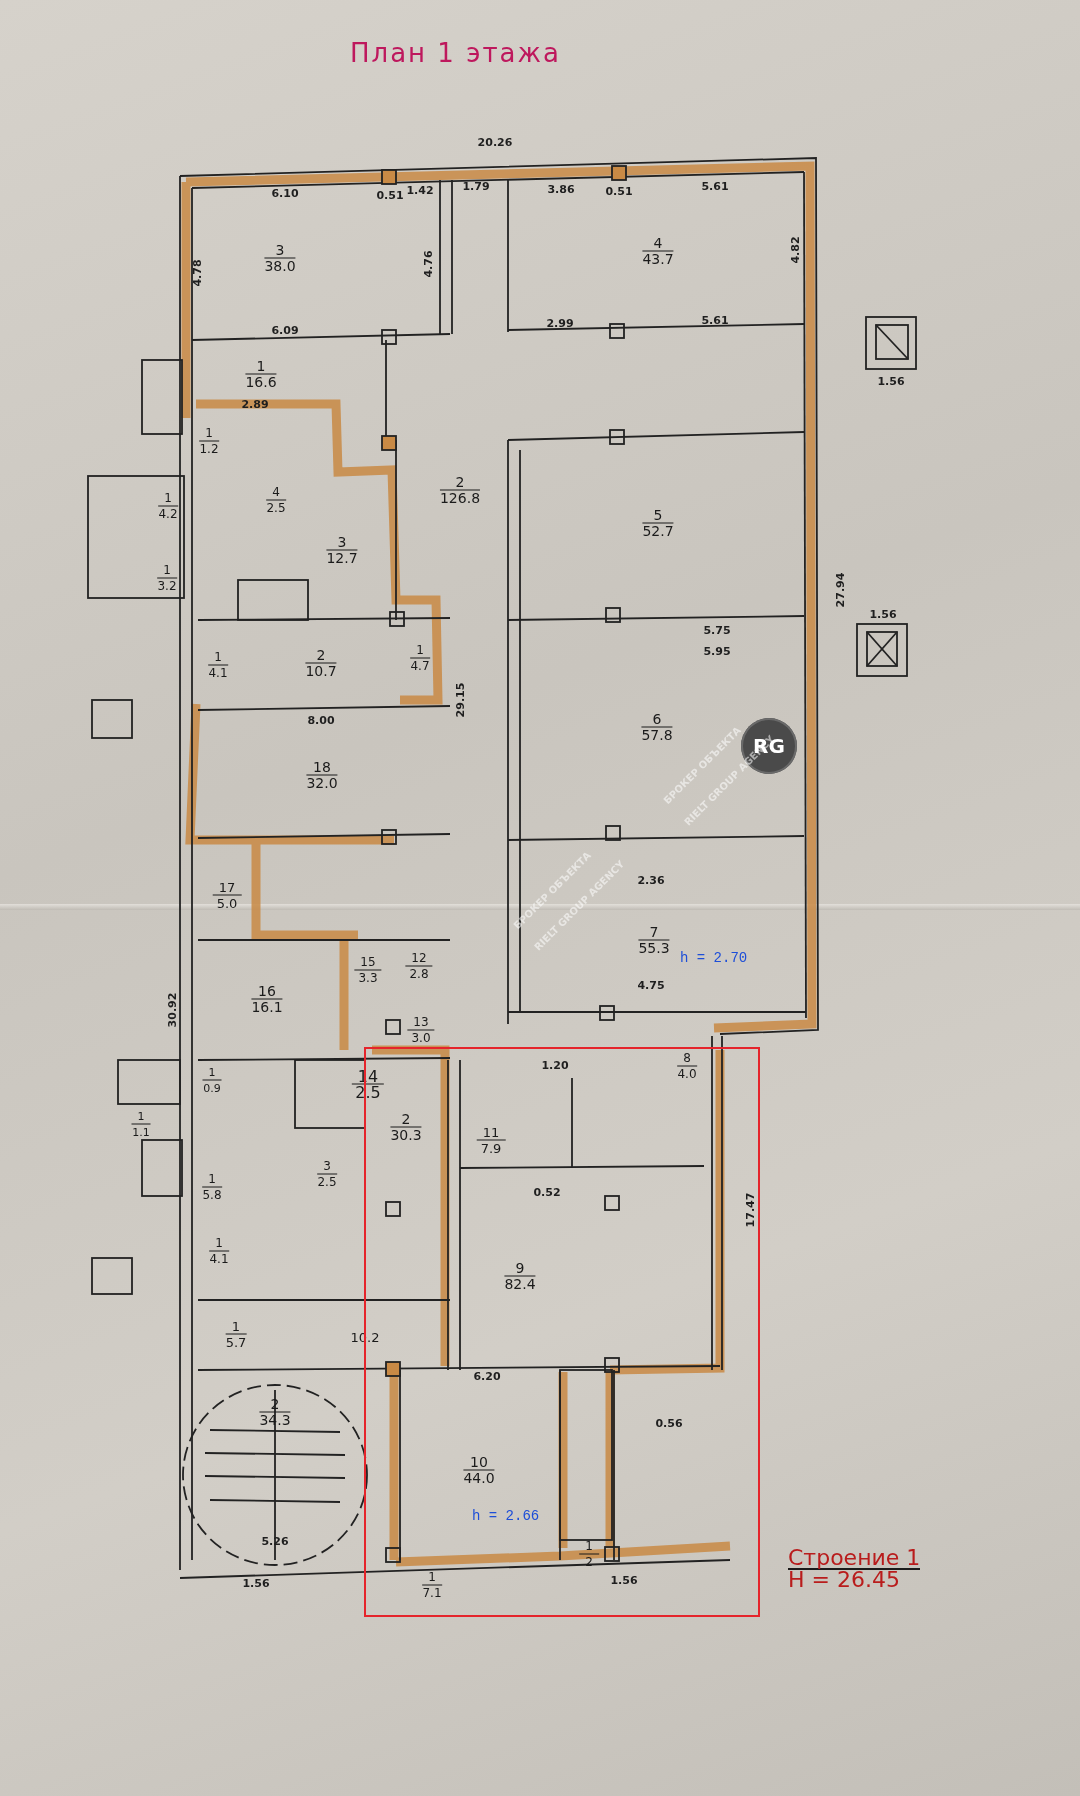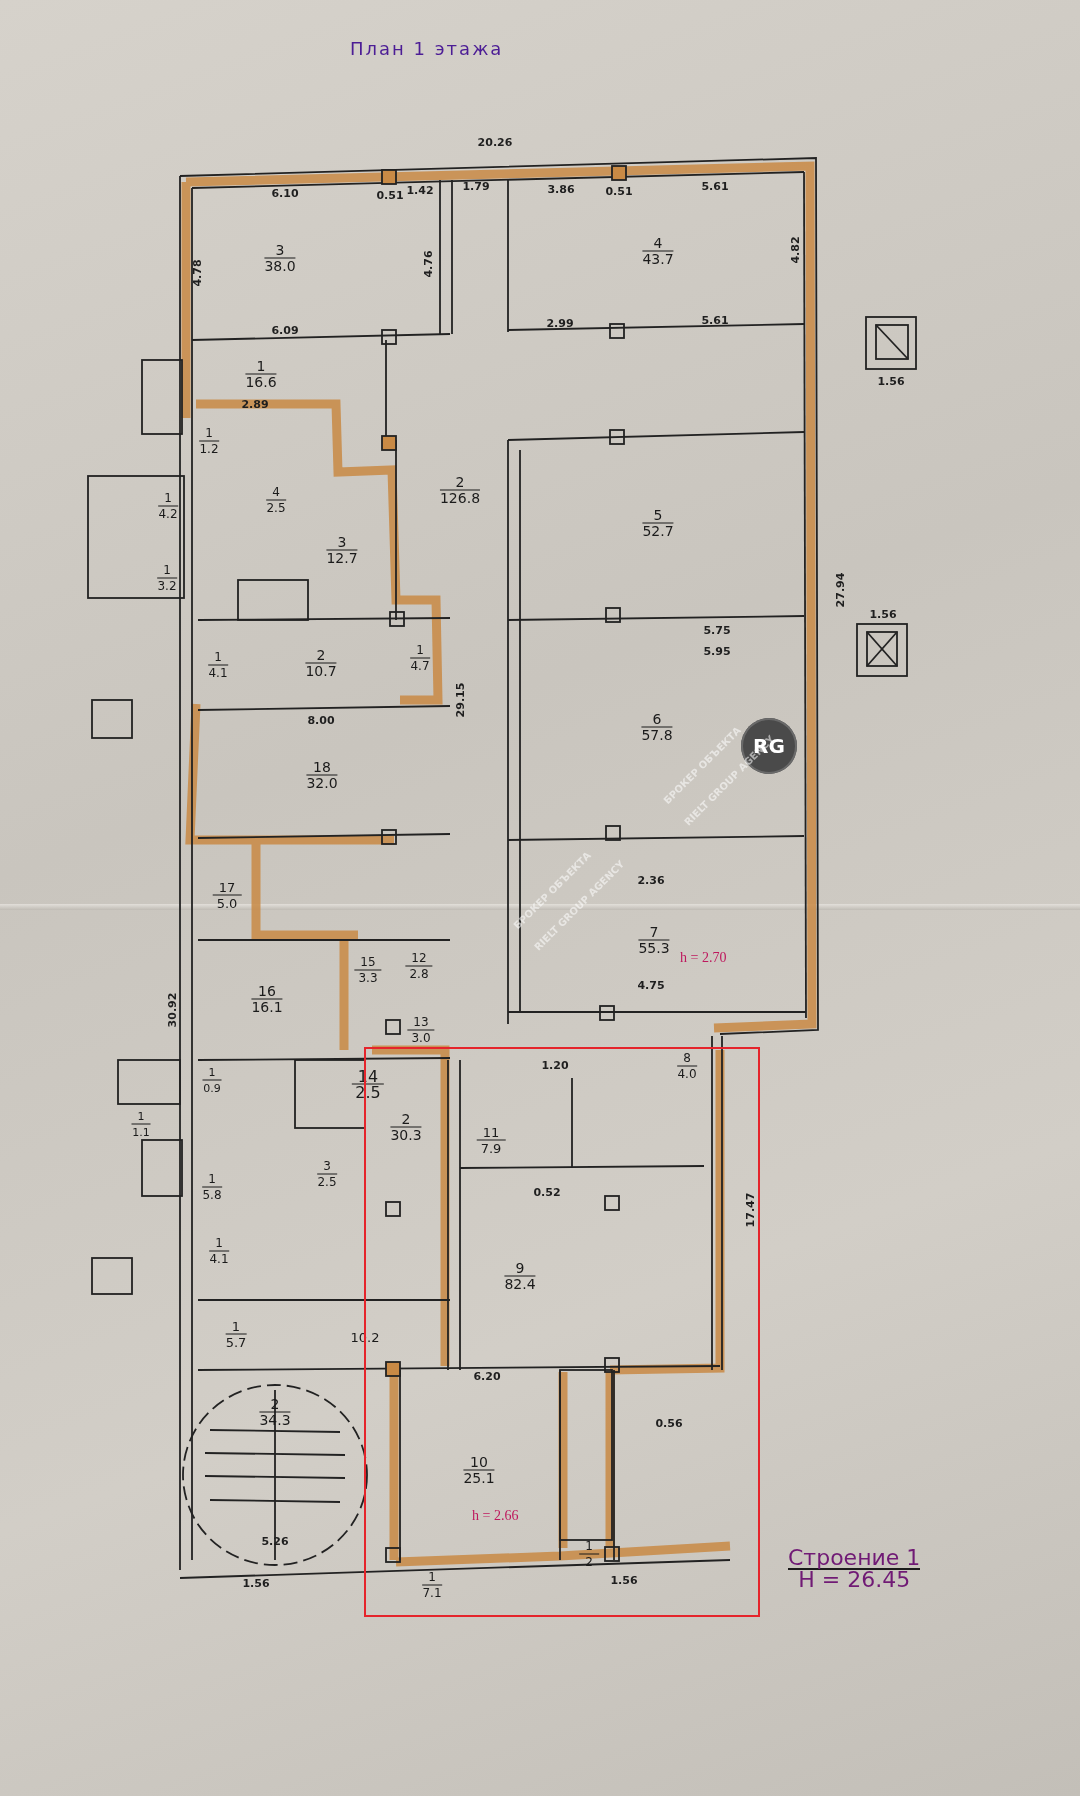--- a/index.html
+++ b/index.html
@@ -1,27 +1,27 @@
 <!DOCTYPE html>
 <html><head>
 <meta charset="utf-8">
 <style>
   html,body{margin:0;padding:0;}
   body{width:1080px;height:1796px;background:#cfcbc4;overflow:hidden;position:relative;font-family:"DejaVu Sans",sans-serif;}
   .paper{position:absolute;left:0;top:0;width:1080px;height:1796px;background:linear-gradient(160deg,#d6d2cb 0%,#c9c5be 40%,#d2cec7 70%,#c3bfb8 100%);}
   .crease{position:absolute;left:0;width:1080px;height:6px;background:linear-gradient(#e8e5e0,#bdb9b2);opacity:.8;}
-  .title{position:absolute;left:350px;top:38px;font-size:18px;letter-spacing:2px;color:#4c1d95;font-family:"DejaVu Sans",sans-serif;}
+  .title{position:absolute;left:350px;top:38px;font-size:26px;letter-spacing:2px;color:#be185d;font-family:"DejaVu Sans",sans-serif;}
   svg.plan{position:absolute;left:0;top:0;}
   .lbl{position:absolute;font-size:11px;color:#1f1f1f;font-weight:bold;white-space:nowrap;transform:translate(-50%,-50%);font-family:"DejaVu Sans",sans-serif;}
   .lbl.v{transform:translate(-50%,-50%) rotate(-90deg);}
   .room{position:absolute;transform:translate(-50%,-50%);text-align:center;color:#1b1b1b;font-size:14px;line-height:15px;font-family:"DejaVu Sans",sans-serif;}
   .room .num{display:block;border-bottom:1.5px solid #1b1b1b;padding:0 6px;}
   .room .area{display:block;}
-  .hnote{position:absolute;font-size:14px;color:#be185d;font-family:Liberation Serif, serif;}
-  .building{position:absolute;left:788px;top:1548px;font-size:22px;line-height:20px;color:#701a75;font-family:"DejaVu Sans",sans-serif;text-align:center;}
+  .hnote{position:absolute;font-size:14px;color:#1d4ed8;font-family:Liberation Mono, monospace;}
+  .building{position:absolute;left:788px;top:1548px;font-size:22px;line-height:20px;color:#b91c1c;font-family:"DejaVu Sans",sans-serif;}
   .building .b1{display:block;border-bottom:2px solid #1b1b1b;}
   .redbox{position:absolute;left:364px;top:1047px;width:396px;height:570px;border:2.5px solid #e5242b;box-sizing:border-box;}
   .logo{position:absolute;left:741px;top:718px;width:56px;height:56px;border-radius:50%;background:#4a4a4a;color:#fff;font-size:20px;font-weight:bold;display:flex;align-items:center;justify-content:center;box-shadow:inset 0 0 0 2px #6a6a6a;font-family:"DejaVu Sans",sans-serif;}
   .wm{position:absolute;color:rgba(255,255,255,.55);font-size:10px;font-weight:bold;transform:rotate(-45deg);white-space:nowrap;font-family:"DejaVu Sans",sans-serif;}
 </style>
 </head>
 <body>
 
 <div class="paper"></div>
 <div class="crease" style="top:904px"></div>
@@ -261,21 +261,21 @@
   </div>
 <div class="room" style="left:365px;top:1337px;font-size:13px">
     <span class="area">10.2</span>
   </div>
 <div class="room" style="left:275px;top:1412px">
     <span class="num">2</span>
     <span class="area">34.3</span>
   </div>
 <div class="room" style="left:479px;top:1470px">
     <span class="num">10</span>
-    <span class="area">25.1</span>
+    <span class="area">44.0</span>
   </div>
 <div class="room" style="left:432px;top:1585px;font-size:12px">
     <span class="num">1</span>
     <span class="area">7.1</span>
   </div>
 <div class="room" style="left:589px;top:1554px;font-size:12px">
     <span class="num">1</span>
     <span class="area">2</span>
   </div>
 

